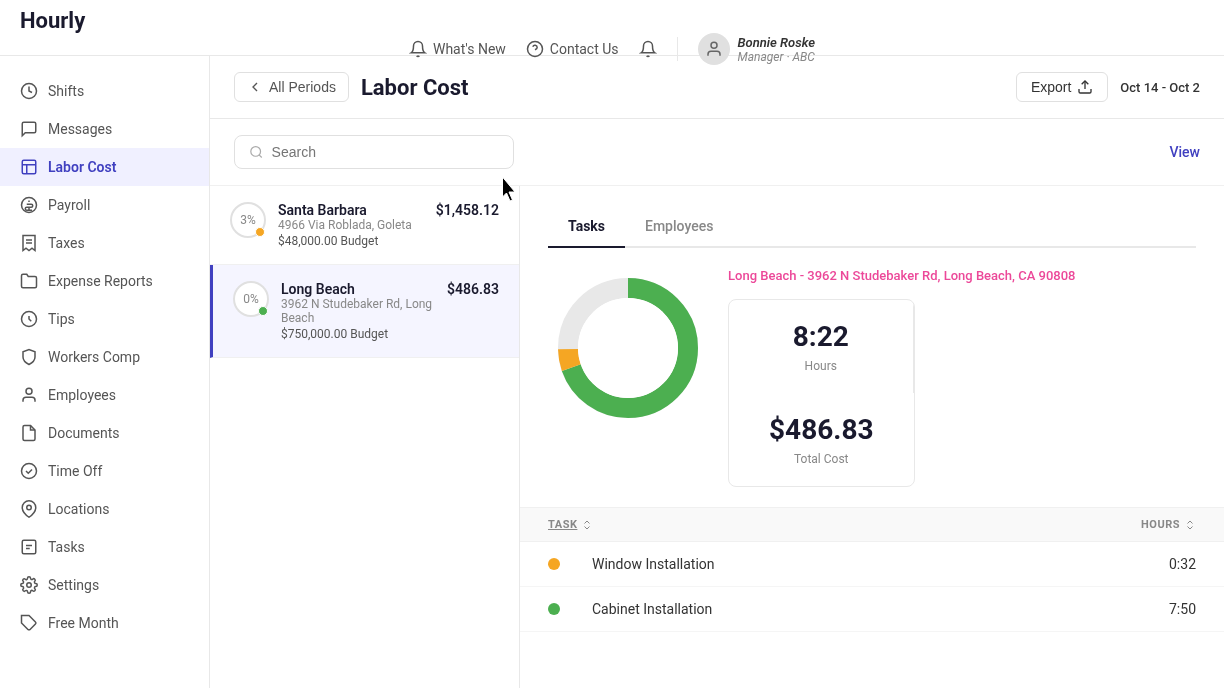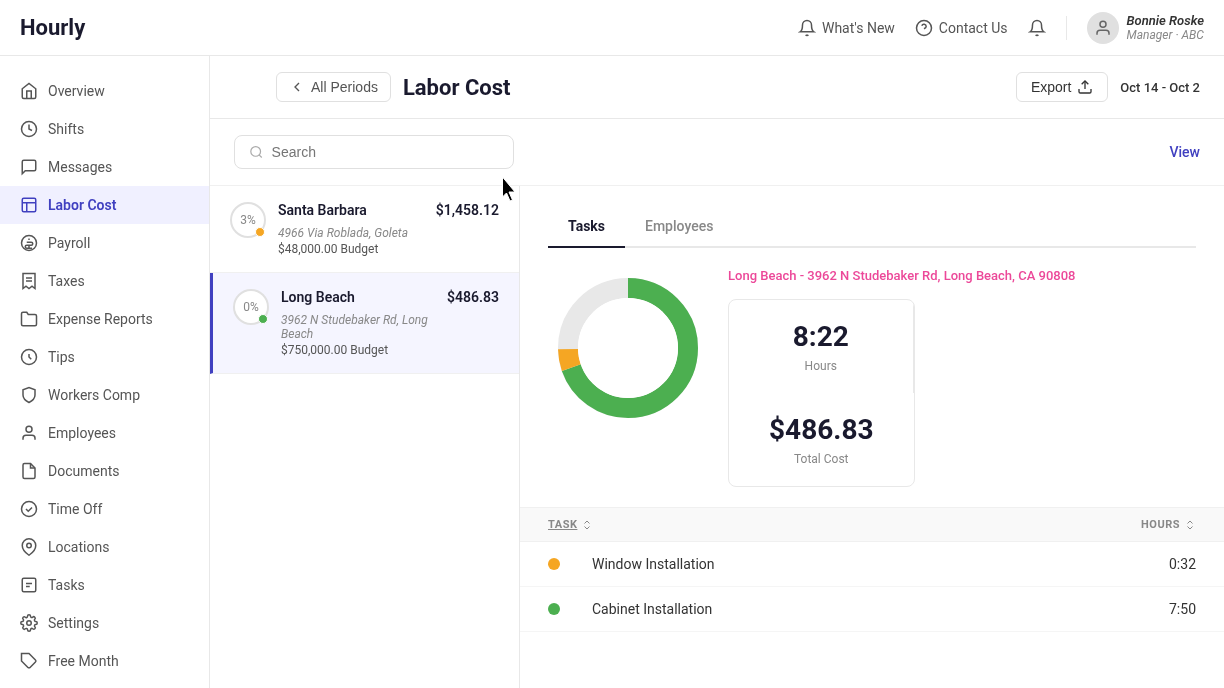--- a/index.html
+++ b/index.html
@@ -2,21 +2,21 @@
 <html><head>
   <meta charset="utf-8">
   <style>
     * { box-sizing: border-box; margin: 0; padding: 0; }
     body { font-family: -apple-system, BlinkMacSystemFont, 'Segoe UI', Roboto, sans-serif; background: #f5f6fa; color: #333; font-size: 14px; overflow: hidden; }
 
     
     .topbar {
       position: fixed; top: 0; left: 0; right: 0; height: 56px;
       background: #fff; border-bottom: 1px solid #e8e8e8;
-      display: flex; align-items: center; padding: 8px 20px; z-index: 100;
+      display: flex; align-items: center; padding: 8px 20px; z-index: 100; flex-direction: column;
     }
     .topbar-logo {
       font-size: 22px; font-weight: 700; color: #1a1a2e; margin-right: auto;
     }
     .topbar-right { display: flex; align-items: center; gap: 20px; }
     .topbar-btn {
       display: flex; align-items: center; gap: 6px; color: #555; cursor: pointer; font-size: 14px;
     }
     .topbar-btn svg { width: 18px; height: 18px; }
     .topbar-divider { width: 1px; height: 24px; background: #e8e8e8; }
@@ -48,21 +48,20 @@
 
     
     .page-header {
       background: #fff; padding: 16px 24px; display: flex; align-items: center;
       border-bottom: 1px solid #e8e8e8; gap: 12px;
     }
     .back-btn {
       display: flex; gap: 6px; color: #555; cursor: pointer;
       font-size: 14px; padding: 6px 12px; border: 1px solid #e0e0e0; border-radius: 6px;
       background: #fff;
-      margin-left: 42px;
     }
     .page-title { font-size: 22px; font-weight: 700; color: #1a1a2e; }
     .page-header-right { margin-left: auto; display: flex; align-items: center; gap: 12px; }
     .export-btn {
       display: flex; align-items: center; gap: 6px; padding: 6px 14px;
       border: 1px solid #e0e0e0; border-radius: 6px; background: #fff; cursor: pointer;
       font-size: 14px; color: #333;
     }
     .date-range { font-size: 13px; color: #333; font-weight: 500; white-space: nowrap; }
 
@@ -93,21 +92,21 @@
       display: flex; align-items: center; justify-content: center; font-size: 12px; color: #888;
       flex-shrink: 0; background: #fff; position: relative;
     }
     .location-badge-dot {
       position: absolute; bottom: -1px; right: -1px; width: 10px; height: 10px;
       border-radius: 50%; background: #f5a623; border: 1px solid #fff;
     }
     .location-badge-dot.green { background: #4caf50; }
     .location-info { flex: 1; }
     .location-name { font-weight: 600; font-size: 14px; color: #1a1a2e; }
-    .location-address { font-size: 12px; color: #888; margin-top: 8px; font-style: italic; }
+    .location-address { font-size: 12px; color: #888; margin-top: 0; }
     .location-budget { font-size: 12px; color: #555; margin-top: 2px; }
     .location-cost { font-size: 14px; font-weight: 600; color: #1a1a2e; white-space: nowrap; }
 
     
     .detail-panel { flex: 1; background: #fff; overflow-y: auto; }
 
     
     .detail-header { padding: 20px 28px 0; }
     .detail-tabs { display: flex; border-bottom: 2px solid #e8e8e8; margin-bottom: 0; }
     .detail-tab {
@@ -183,27 +182,20 @@
         <div class="topbar-user-role">Manager · ABC</div>
       </div>
     </div>
   </div>
 </div>
 
 <div class="layout">
 
   <nav class="sidebar">
 
-    <div class="sidebar-item">
-      <svg viewBox="0 0 24 24" fill="none" stroke="currentColor" stroke-width="2">
-          <path d="M3 9l9-7 9 7v11a2 2 0 0 1-2 2H5a2 2 0 0 1-2-2z"></path>
-          <polyline points="9 22 9 12 15 12 15 22"></polyline>
-        </svg>
-      <span>Overview</span>
-    </div>
 
     <div class="sidebar-item">
       <svg viewBox="0 0 24 24" fill="none" stroke="currentColor" stroke-width="2">
           <circle cx="12" cy="12" r="10"></circle>
           <polyline points="12 6 12 12 16 14"></polyline>
         </svg>
       <span>Shifts</span>
     </div>
 
     <div class="sidebar-item">

